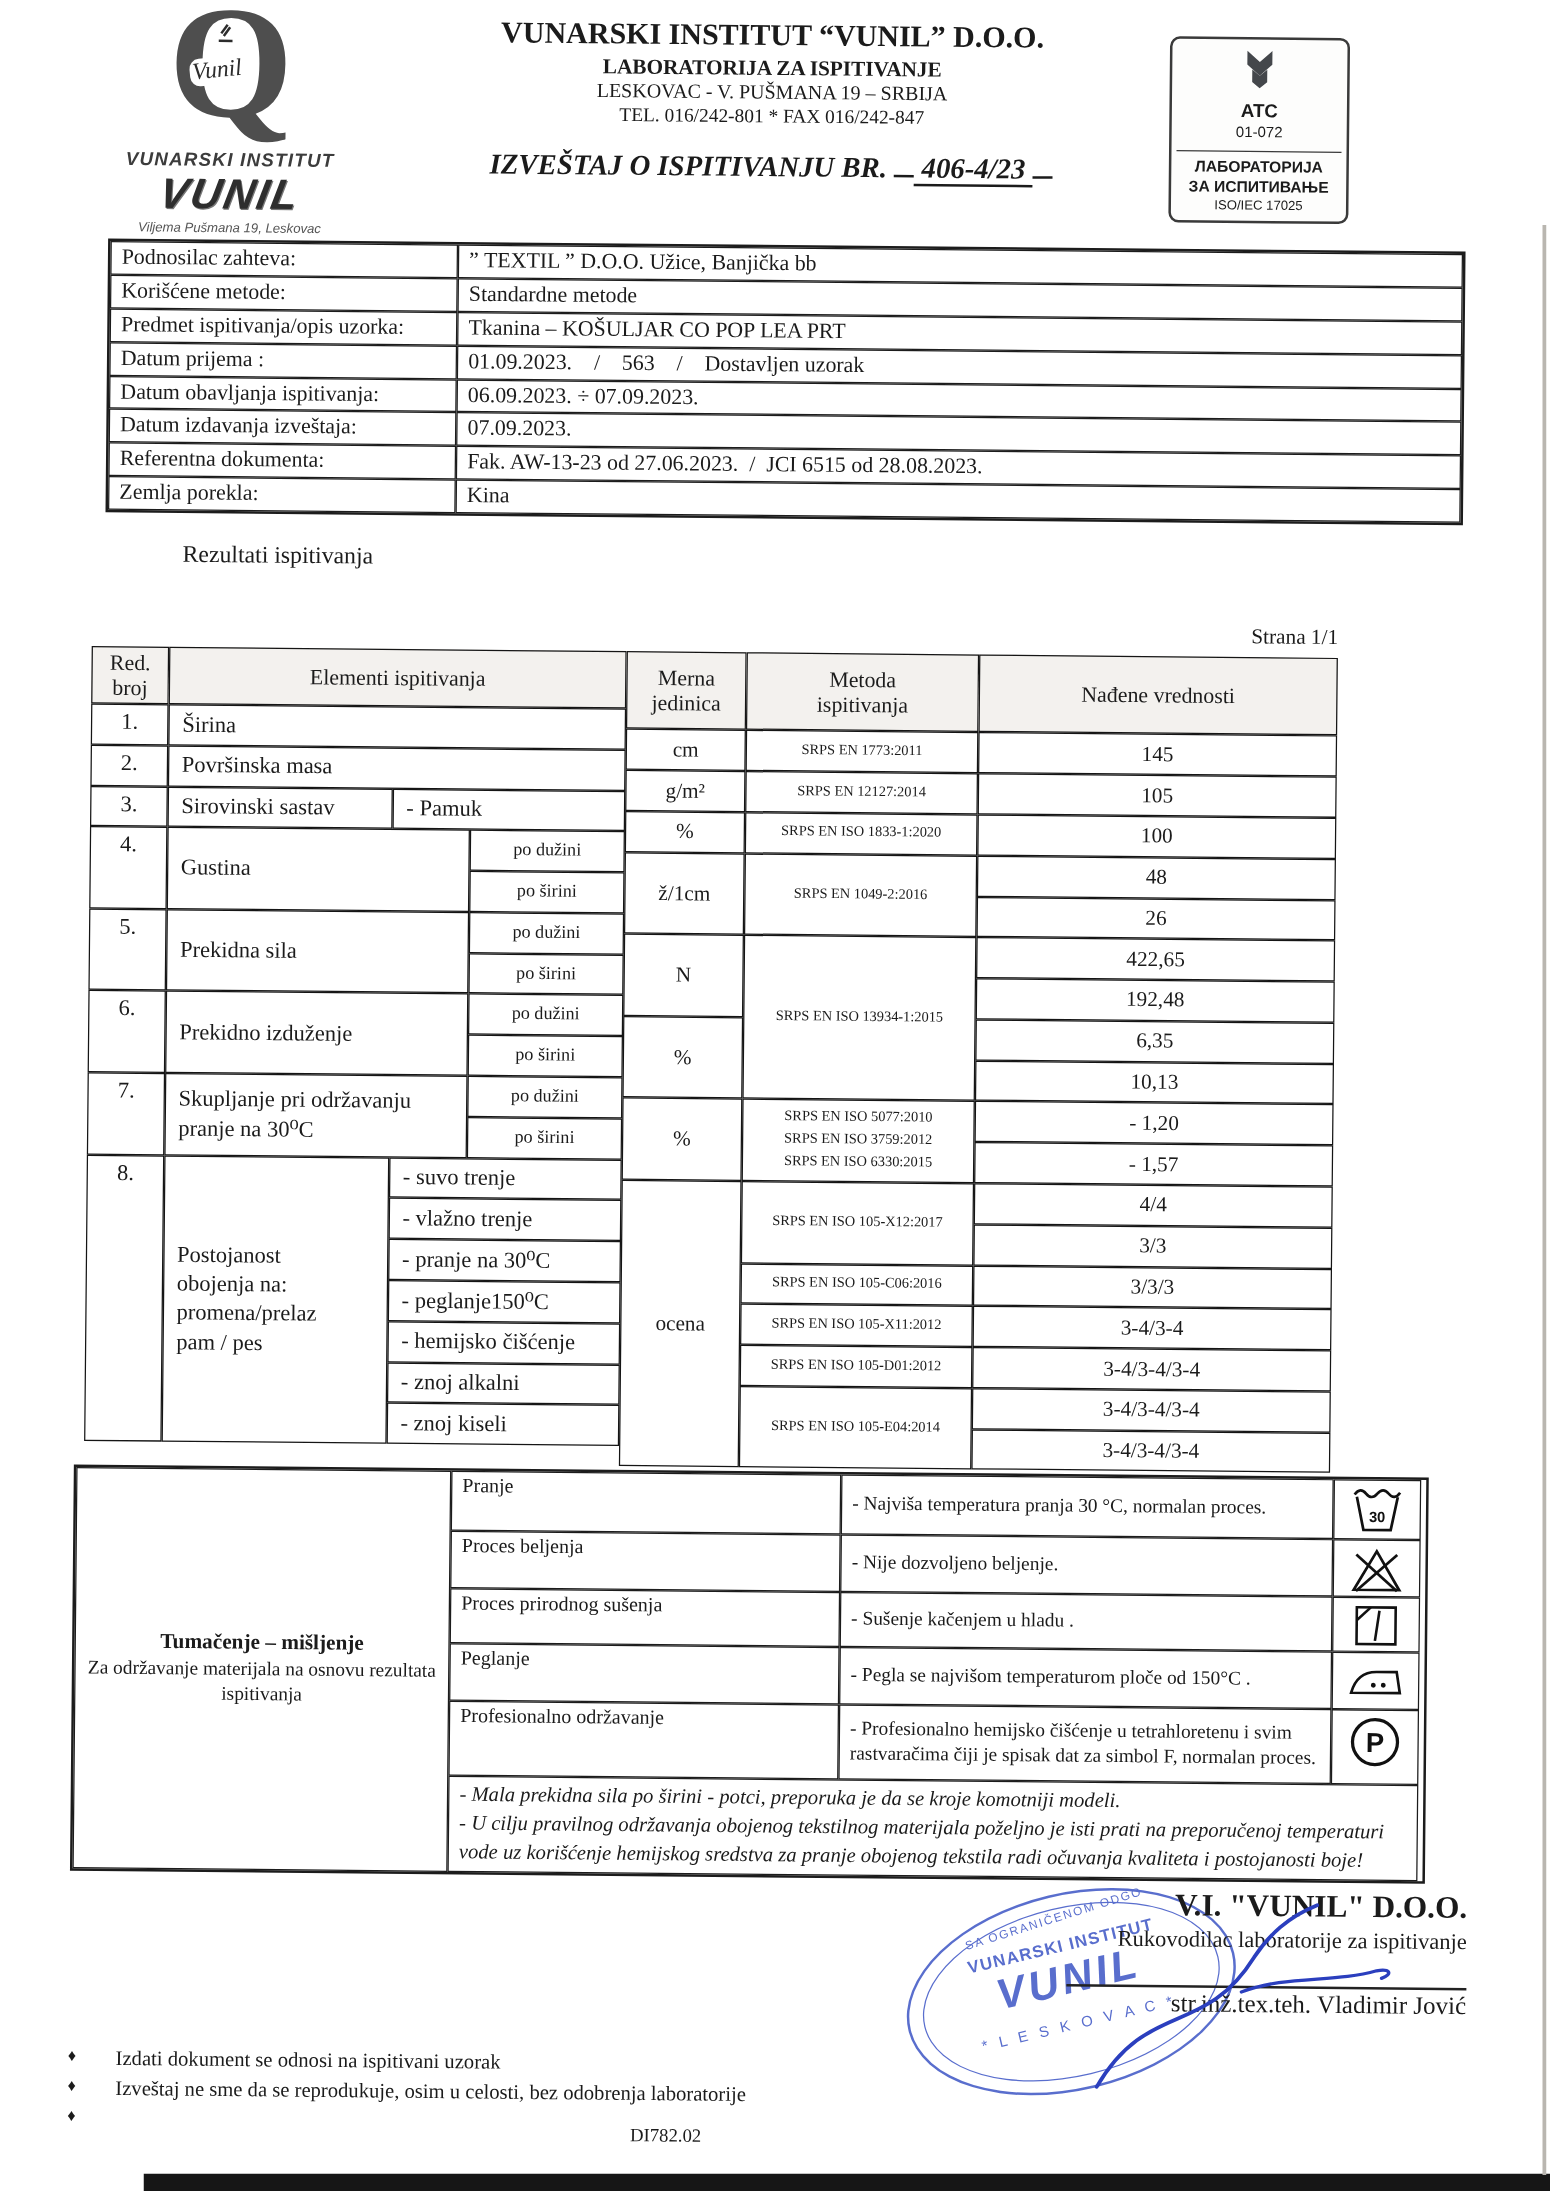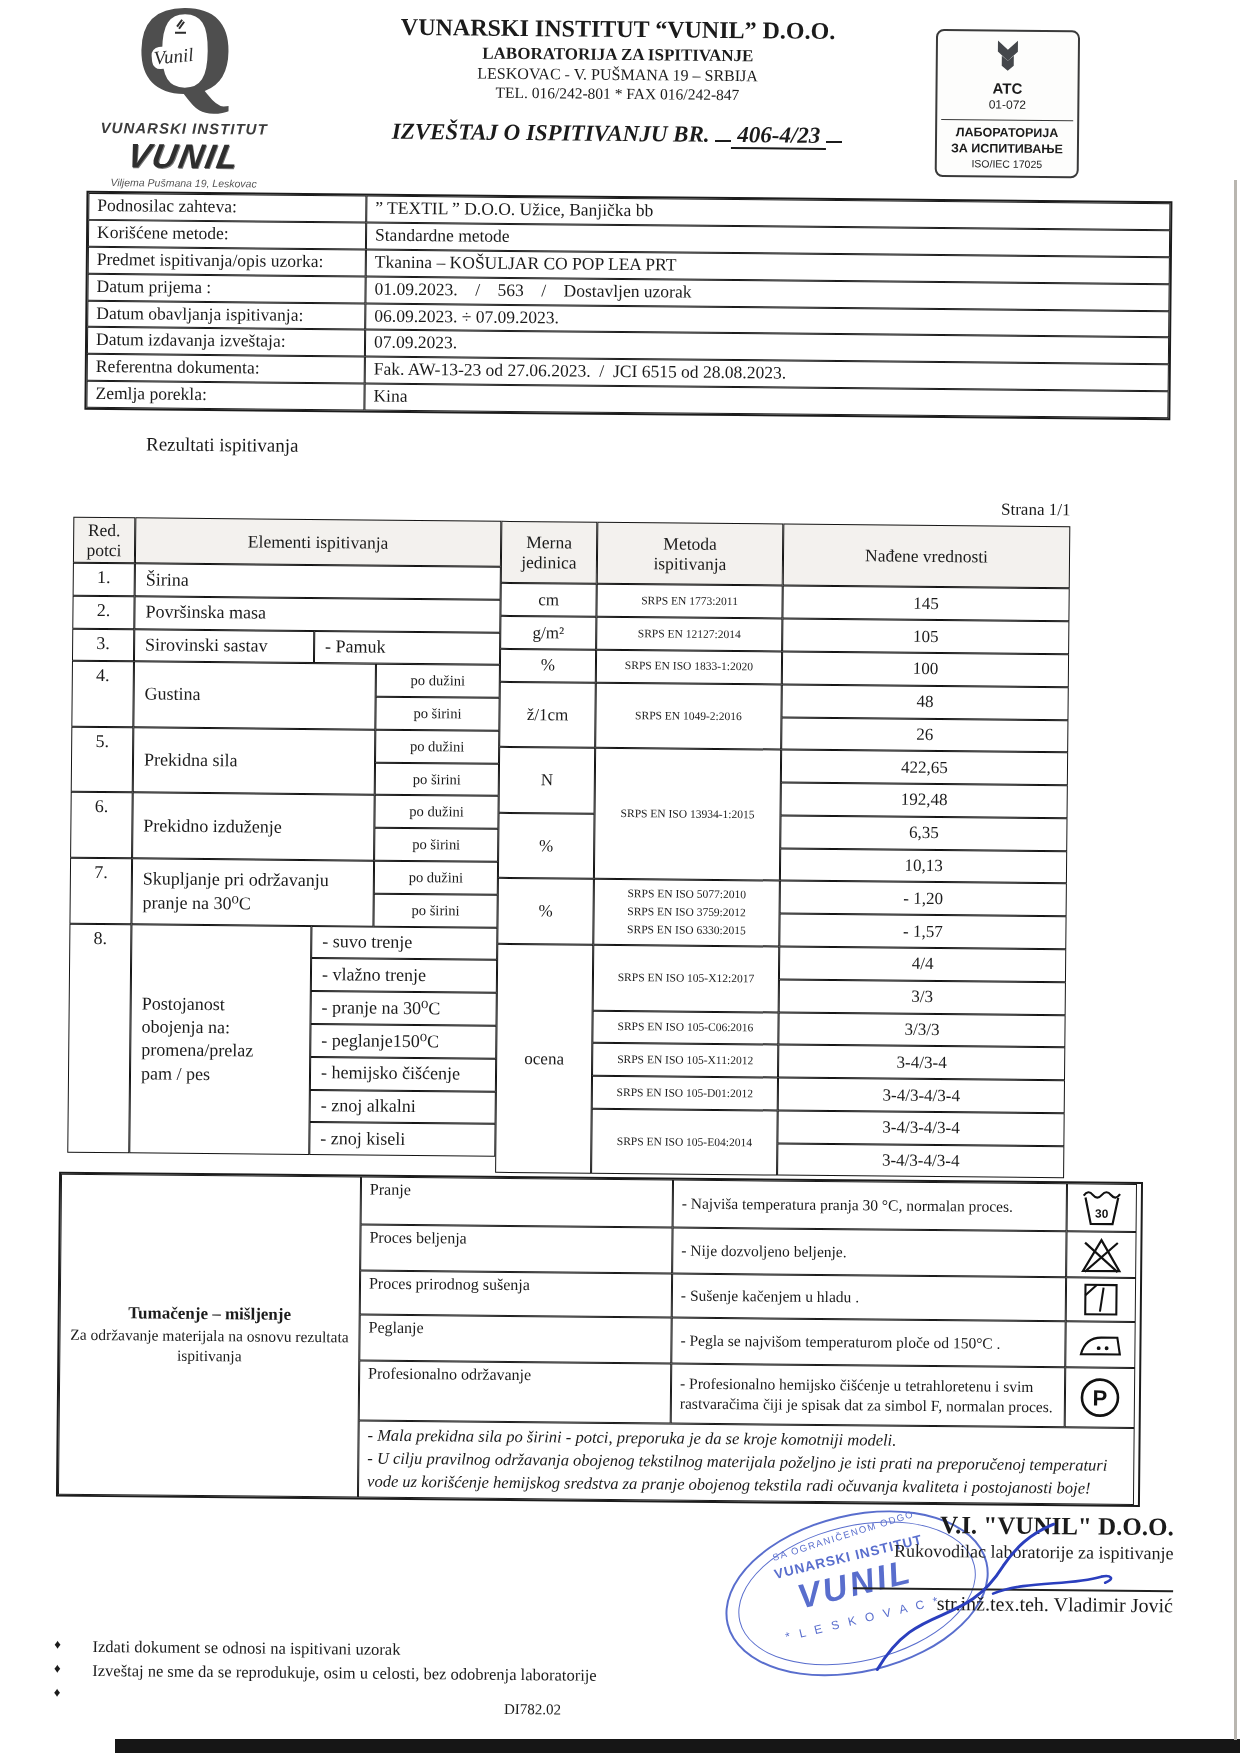--- a/index.html
+++ b/index.html
@@ -65,21 +65,21 @@
   
   .cgrid{position:absolute;left:62px;top:1177px;width:1080px;display:grid;
          grid-template-columns:300px 312px 394px 70px;
          grid-template-rows:48px 46px 44px 46px 60px auto;border:2px solid #1c1c1c;}
   .cgrid>div{border:1px solid #1c1c1c;padding:3px 8px;overflow:hidden;}
   .tum{display:flex;flex-direction:column;justify-content:center;text-align:center;}
   .tum-h{font-weight:bold;font-size:17px;}
   .tum-s{font-size:15.5px;line-height:1.3;margin-top:2px;}
   .cl{font-size:16px;padding-top:6px;}
   .cd{font-size:15.5px;display:flex;align-items:center;line-height:1.3;}
-  .cs{display:flex;align-items:center;justify-content:center;padding:2px;}
+  .cs{display:flex;align-items:flex-start;justify-content:center;padding:2px;}
   .cnotes{font-style:italic;font-size:16.5px;line-height:1.35;padding:5px 10px;}
   .cnotes div{margin-bottom:1px;}
 
   
   .sig{position:absolute;left:690px;top:1508px;width:490px;text-align:right;}
   .sig-company{font-size:25px;font-weight:bold;position:relative;z-index:2;}
   .sig-role{font-size:18px;margin-top:2px;position:relative;z-index:2;}
   .sig-line{width:320px;border-top:2px solid #222;margin:26px 0 2px auto;position:relative;z-index:2;}
   .sig-name{font-size:20px;position:relative;z-index:2;}
   .stamp{position:absolute;left:40px;top:4px;width:268px;height:158px;transform:rotate(-14deg);
@@ -169,21 +169,21 @@
     <div class="ivalue">Fak. AW-13-23 od 27.06.2023.&nbsp;&nbsp;/&nbsp;&nbsp;JCI 6515 od 28.08.2023.</div>
     <div class="ilabel">Zemlja porekla:</div>
     <div class="ivalue">Kina</div>
   </div>
 
   <div class="res-title">Rezultati ispitivanja</div>
   <div class="strana">Strana 1/1</div>
 
   <div class="rgrid">
     <div class="hc2" style="grid-area:1/1/2/2">Red.
-potci</div>
+broj</div>
     <div class="hc2" style="grid-area:1/2/2/5">Elementi ispitivanja</div>
     <div class="hc2" style="grid-area:1/5/3/6">Merna
 jedinica</div>
     <div class="hc2" style="grid-area:1/6/3/7">Metoda
 ispitivanja</div>
     <div class="hc2" style="grid-area:1/7/3/8">Nađene vrednosti</div>
 
     <div class="num" style="grid-area:2/1/4/2">1.</div>
     <div class="num" style="grid-area:4/1/6/2">2.</div>
     <div class="num" style="grid-area:6/1/8/2">3.</div>

